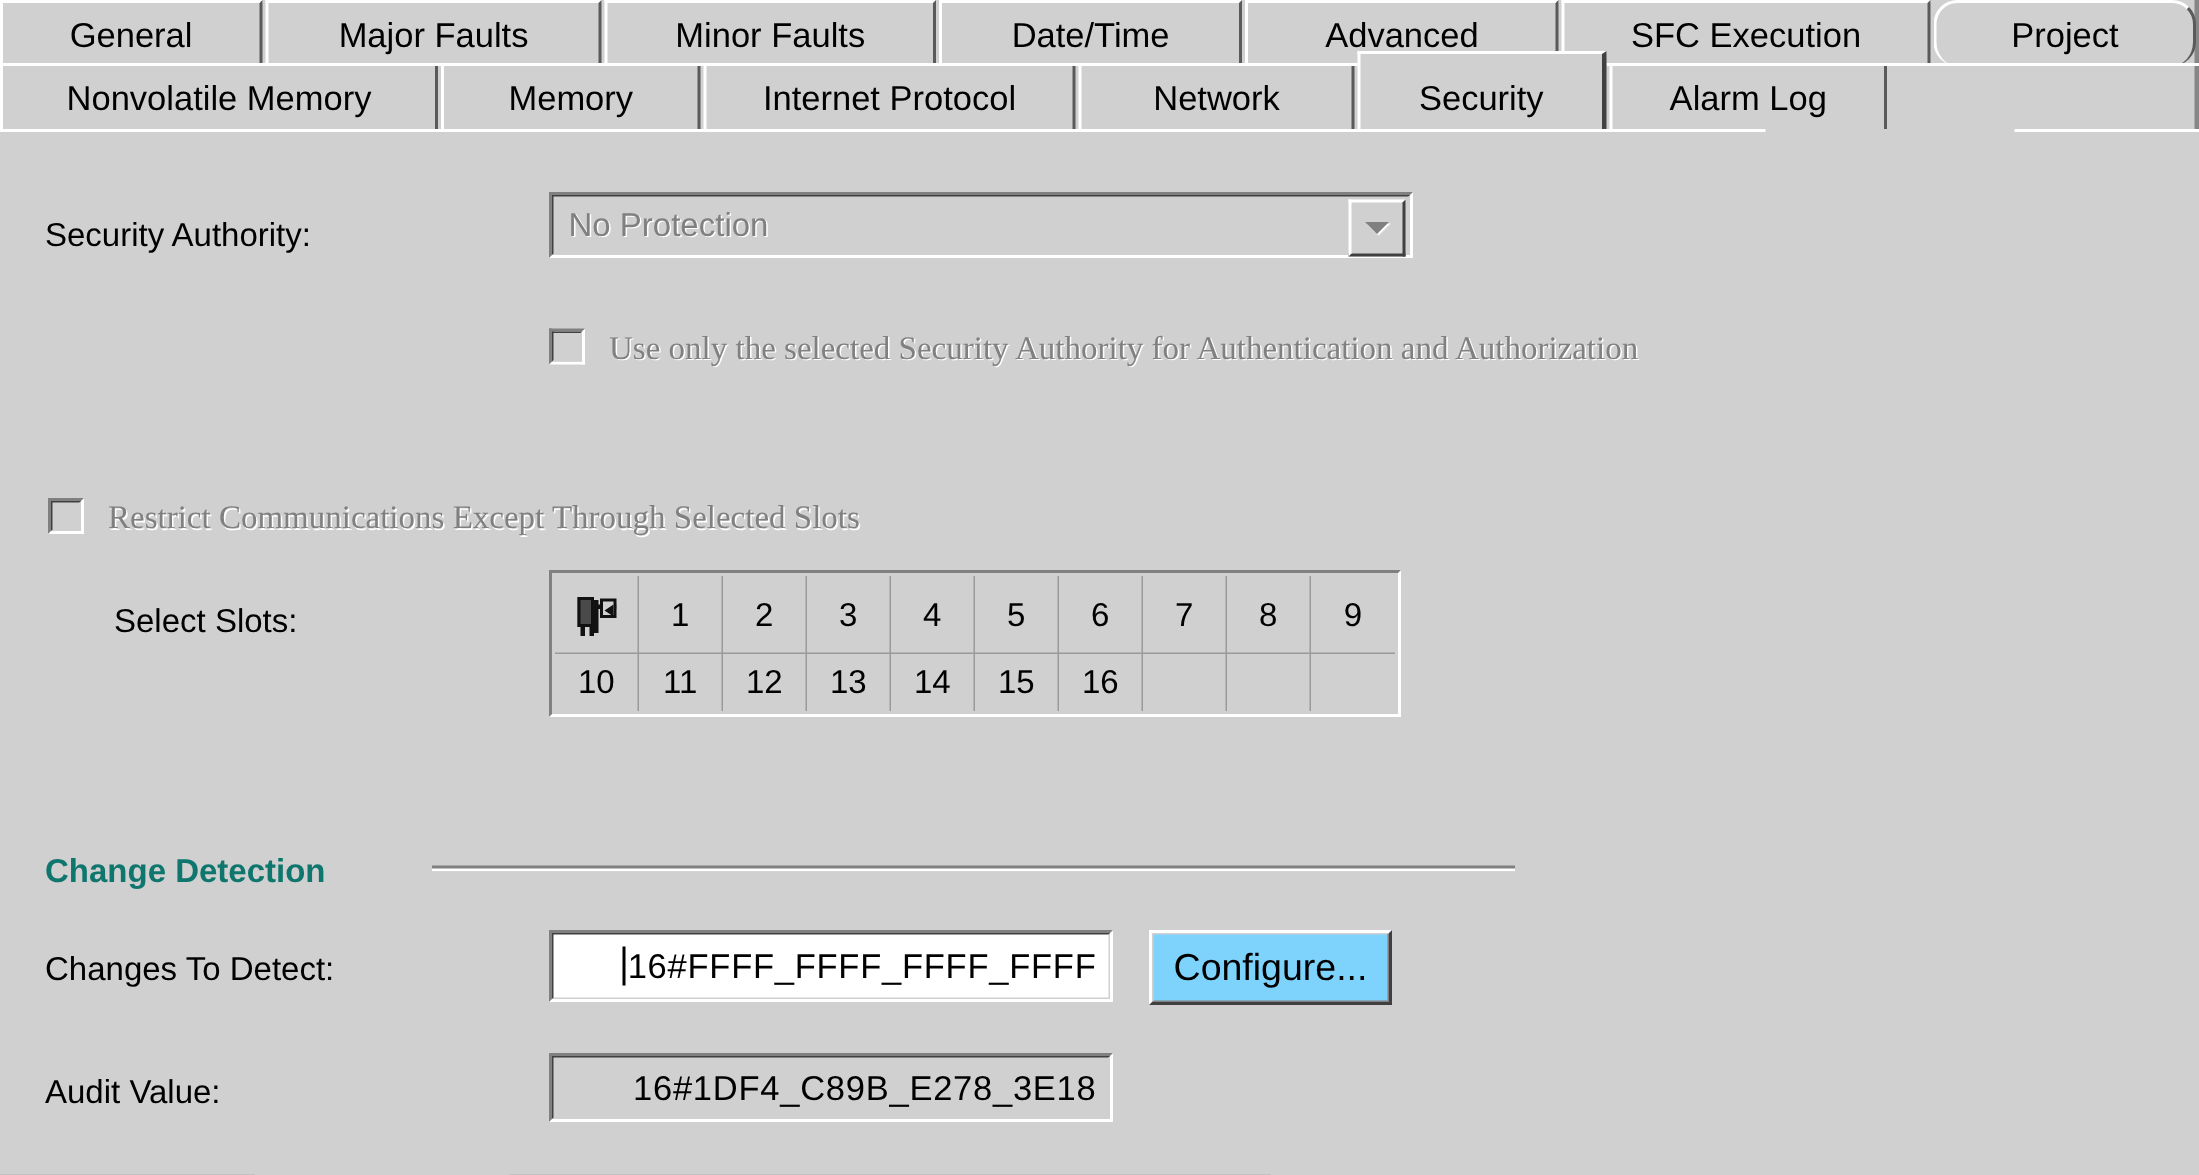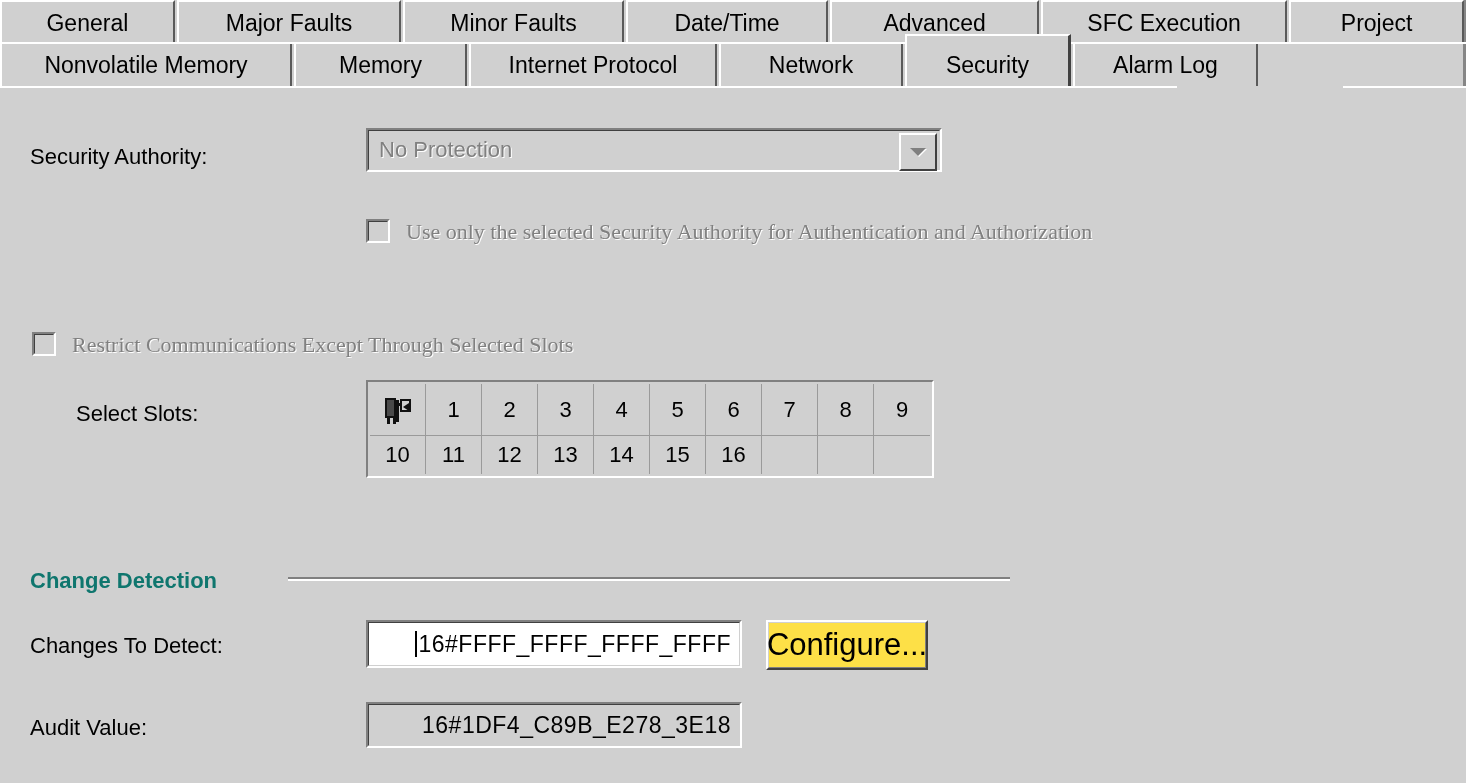--- a/index.html
+++ b/index.html
@@ -337,29 +337,29 @@
     height: 26px;
     background: #000000;
     margin-right: 1px;
     vertical-align: middle;
   }
 
   
   .pbtn {
     position: absolute;
     box-sizing: border-box;
-    background: #fde047;
+    background: #7dd3fc;
     border-top: 2px solid #ffffff;
     border-left: 2px solid #ffffff;
     border-right: 2px solid #404040;
     border-bottom: 2px solid #404040;
     display: flex;
     align-items: center;
     justify-content: center;
-    font-size: 31px;
+    font-size: 25px;
     color: #000000;
     cursor: default;
   }
   .pbtn-in {
     position: absolute;
     inset: 0;
     box-sizing: border-box;
     border-top: 1px solid #d0d0d0;
     border-left: 1px solid #d0d0d0;
     border-right: 1px solid #808080;
@@ -388,21 +388,21 @@
         </div>
         <div class="tab" style="width: 204px;">
           <span class="tab-label">Date/Time</span>
         </div>
         <div class="tab" style="width: 210px;">
           <span class="tab-label">Advanced</span>
         </div>
         <div class="tab" style="width: 248px;">
           <span class="tab-label">SFC Execution</span>
         </div>
-        <div class="tab" style="width: 176px;">
+        <div class="tab" style="width: 176px; border-radius: 16px;">
           <span class="tab-label">Project</span>
         </div>
       </div>
     <div class="tabrow row2" id="tabrow2">
         <div class="tab" style="width: 292px;">
           <span class="tab-label">Nonvolatile Memory</span>
         </div>
         <div class="tab" style="width: 173px;">
           <span class="tab-label">Memory</span>
         </div>

